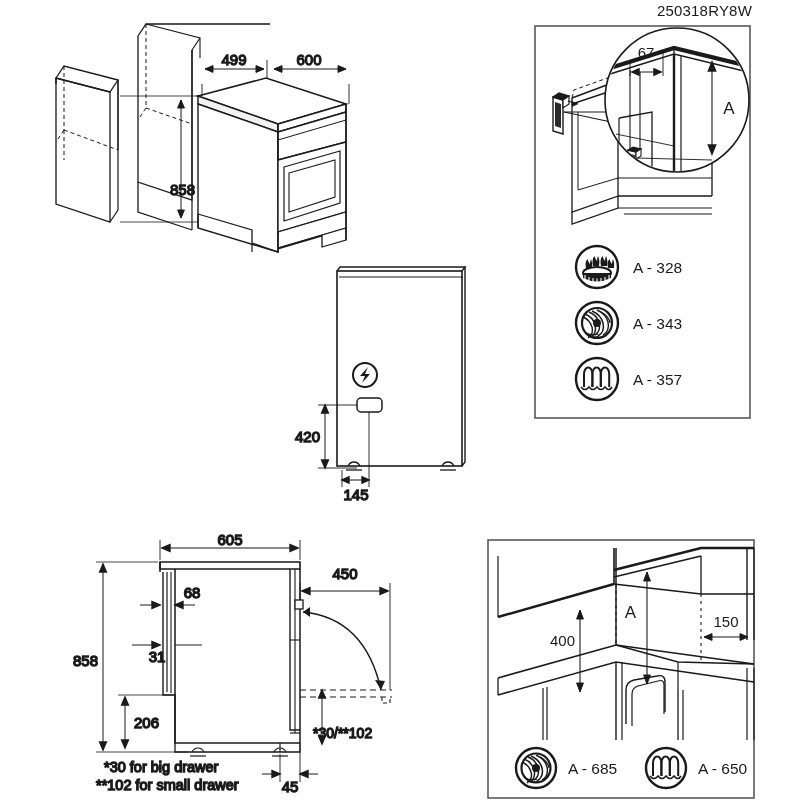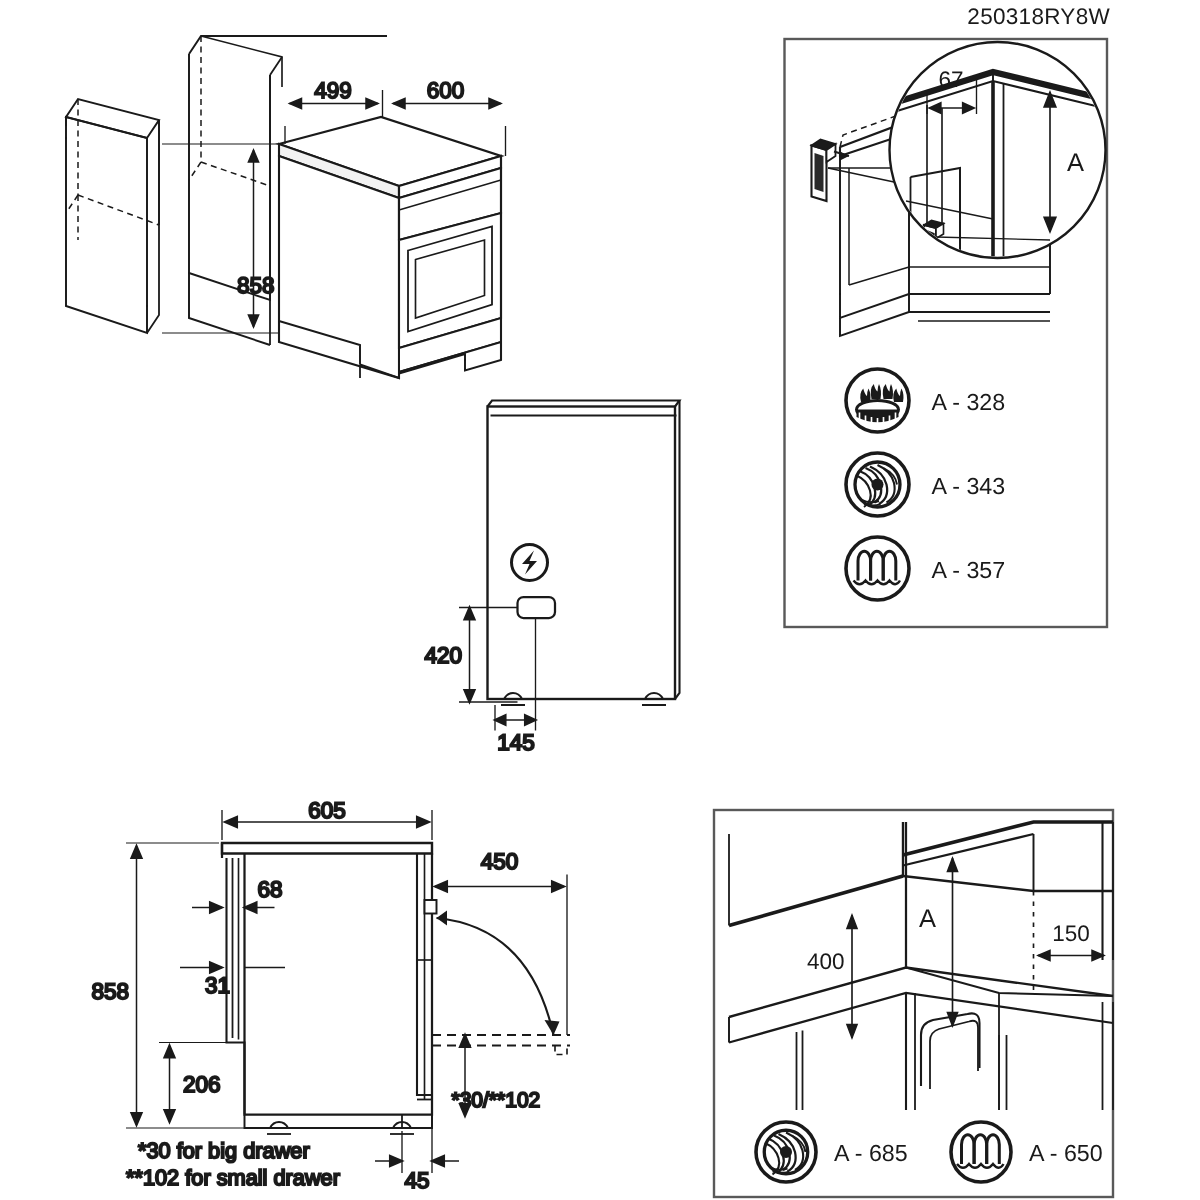--- a/index.html
+++ b/index.html
@@ -11,21 +11,21 @@
   body {
     width: 800px;
     height: 800px;
     font-family: "Liberation Sans", sans-serif;
     color: #1a1a1a;
     overflow: hidden;
     position: relative;
   }
   #sheet {
     position: absolute;
-    left: 0; top: 0;
+    left: 12px; top: 0;
     width: 648px;
     height: 800px;
   }
   svg text {
     font-family: "Liberation Sans", sans-serif;
     fill: #1a1a1a;
   }
   .code-label {
     font-size: 15px;
     letter-spacing: 0.2px;

